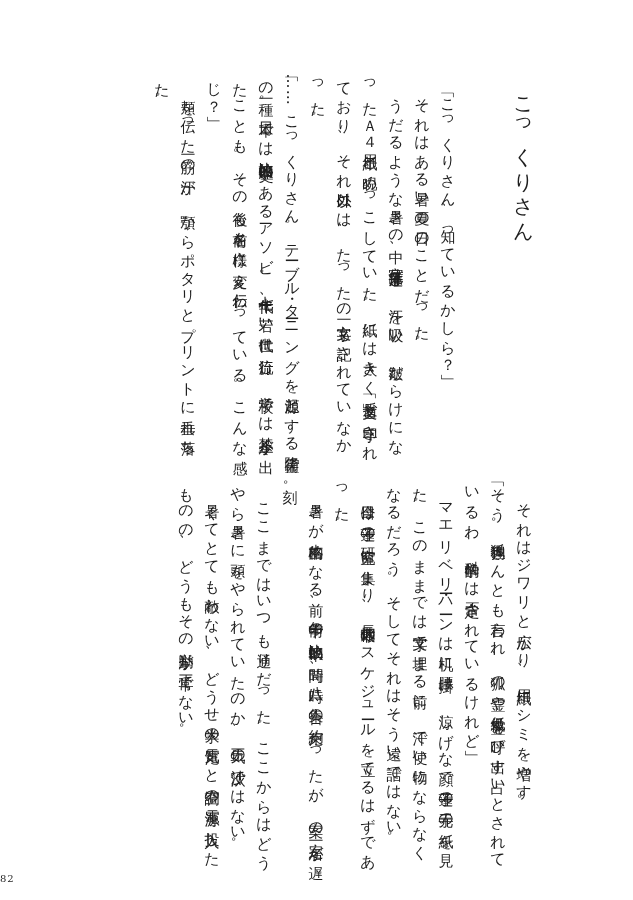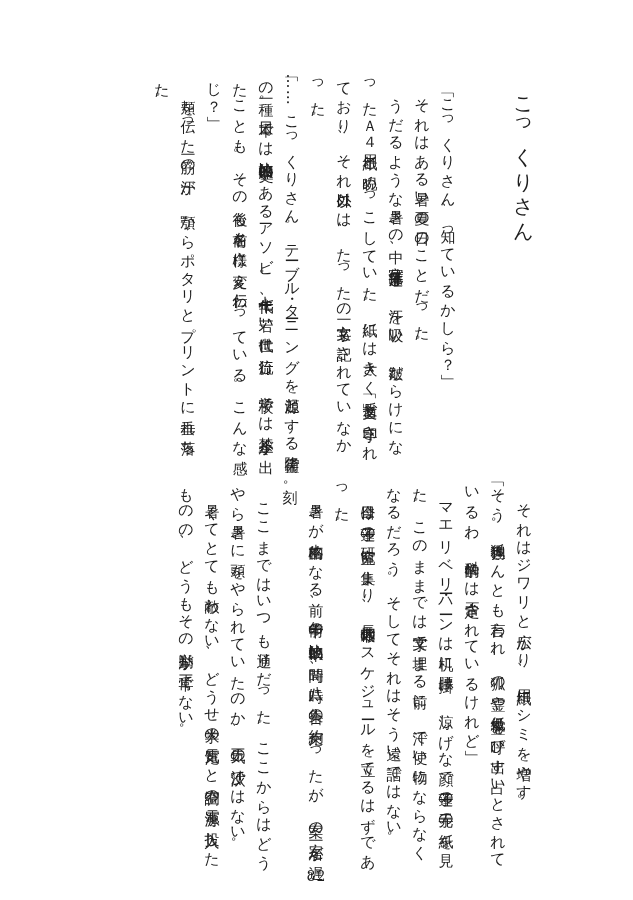--- a/index.html
+++ b/index.html
@@ -46,22 +46,22 @@
     letter-spacing: 1.4px;
   }
   .para.indent {
     text-indent: 16px;
   }
   .page-number {
     position: absolute;
     left: 0;
     right: 0;
     bottom: 16px;
-    text-align: center;
-    font-size: 14px;
+    text-align: left;
+    font-size: 10px;
     letter-spacing: 1px;
   }
 </style>
 </head>
 <body>
 
 <div class="page">
 
   <section class="block upper">
     <h1 class="title">こっくりさん</h1>

